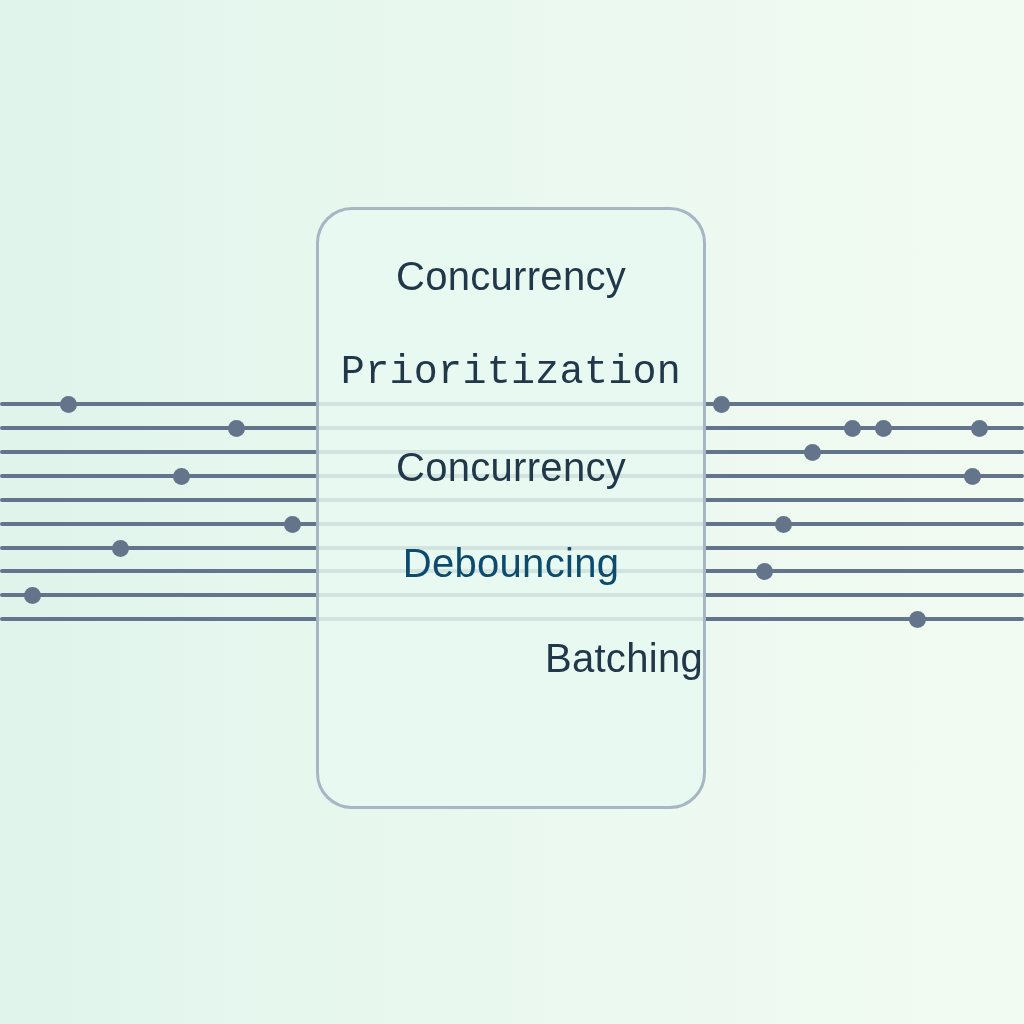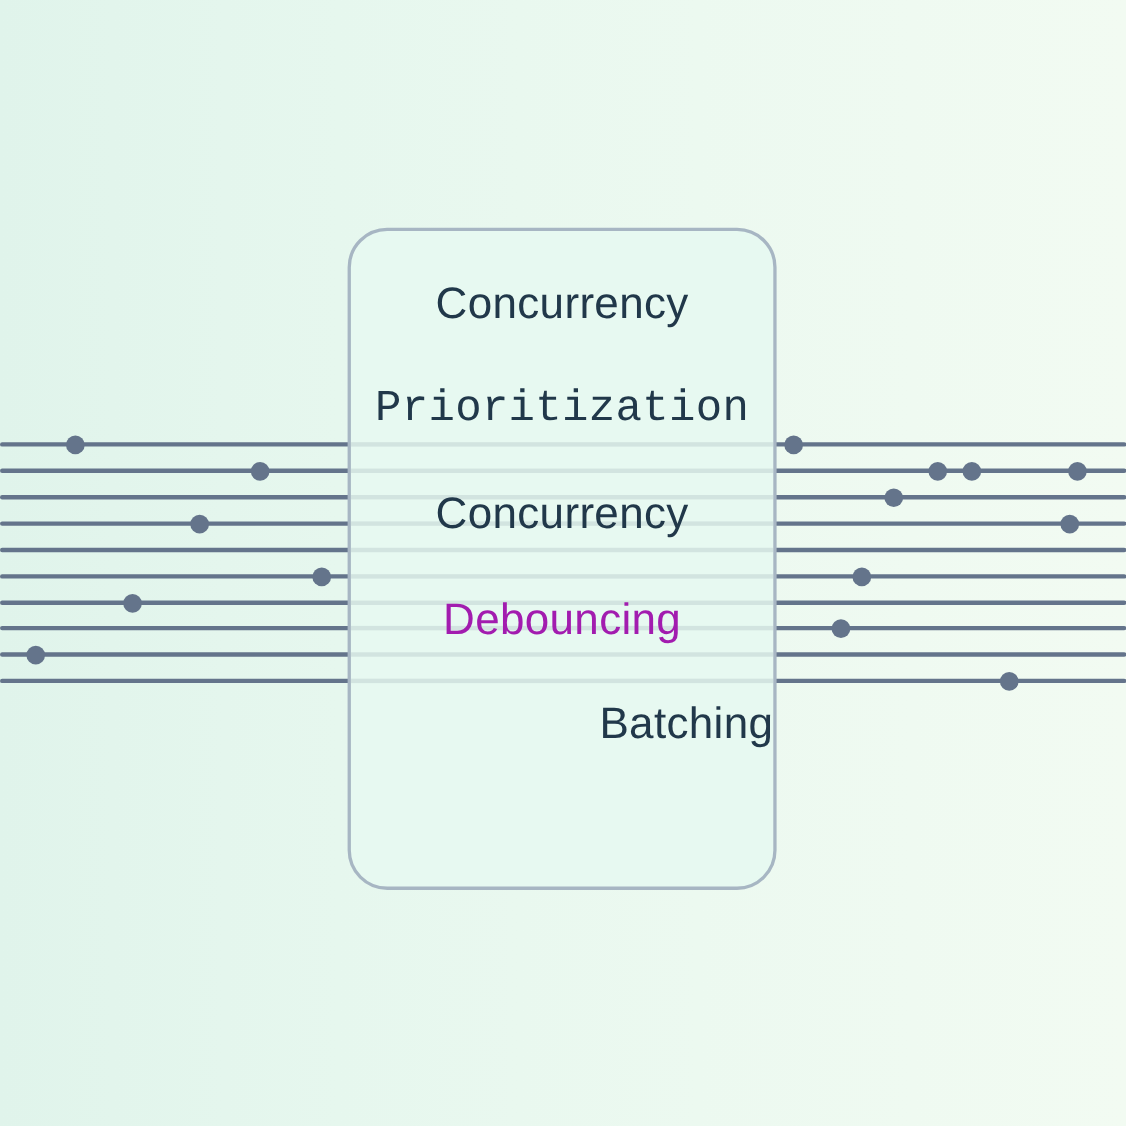--- a/index.html
+++ b/index.html
@@ -111,17 +111,17 @@
         <div class="card-faint-line" style="top: 312px; background: rgba(100, 116, 139, 0.16);"></div>
         <div class="card-faint-line" style="top: 336px; background: rgba(100, 116, 139, 0.16);"></div>
         <div class="card-faint-line" style="top: 359px; background: rgba(100, 116, 139, 0.16);"></div>
         <div class="card-faint-line" style="top: 383px; background: rgba(100, 116, 139, 0.16);"></div>
         <div class="card-faint-line" style="top: 407px; background: rgba(100, 116, 139, 0.16);"></div>
       </div>
     <ul id="card-items">
         <li style="color: rgb(33, 56, 74);">Concurrency</li>
         <li style="color: rgb(33, 56, 74); font-family: Liberation Mono, monospace;">Prioritization</li>
         <li style="color: rgb(33, 56, 74);">Concurrency</li>
-        <li style="color: #a21caf;">Debouncing</li>
+        <li style="color: #0c4a6e;">Debouncing</li>
         <li style="color: rgb(33, 56, 74); text-align: right;">Batching</li>
       </ul>
   </div>
 </div>
 
 </body></html>

